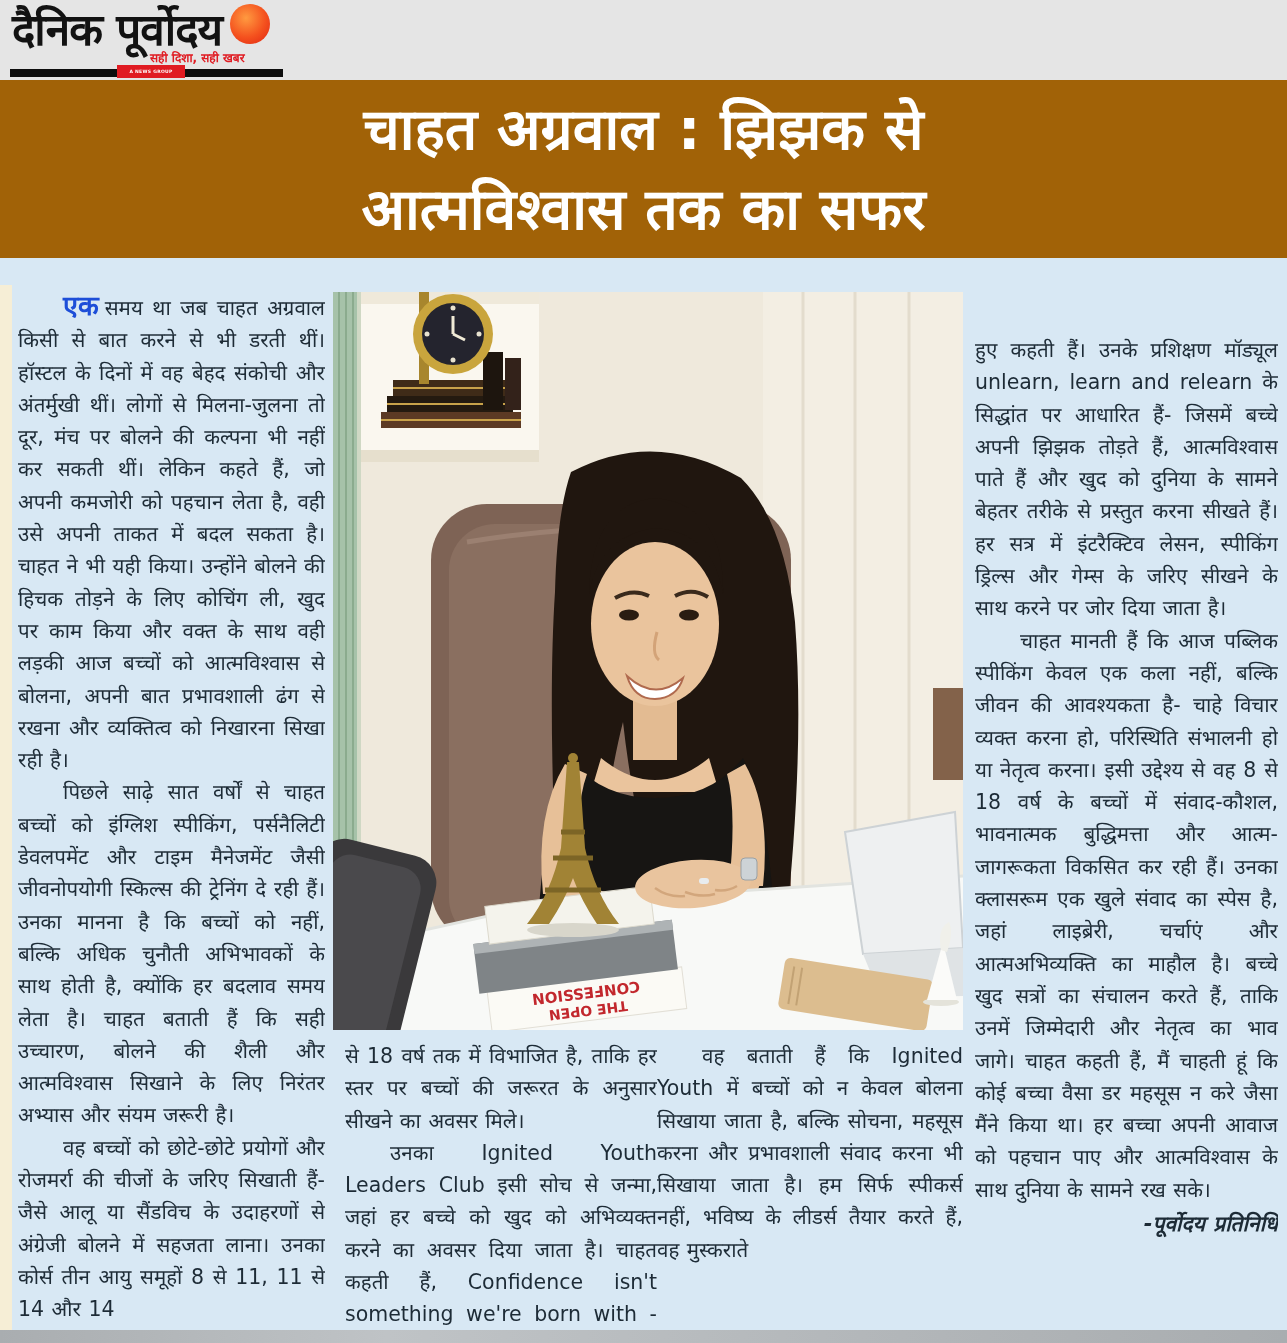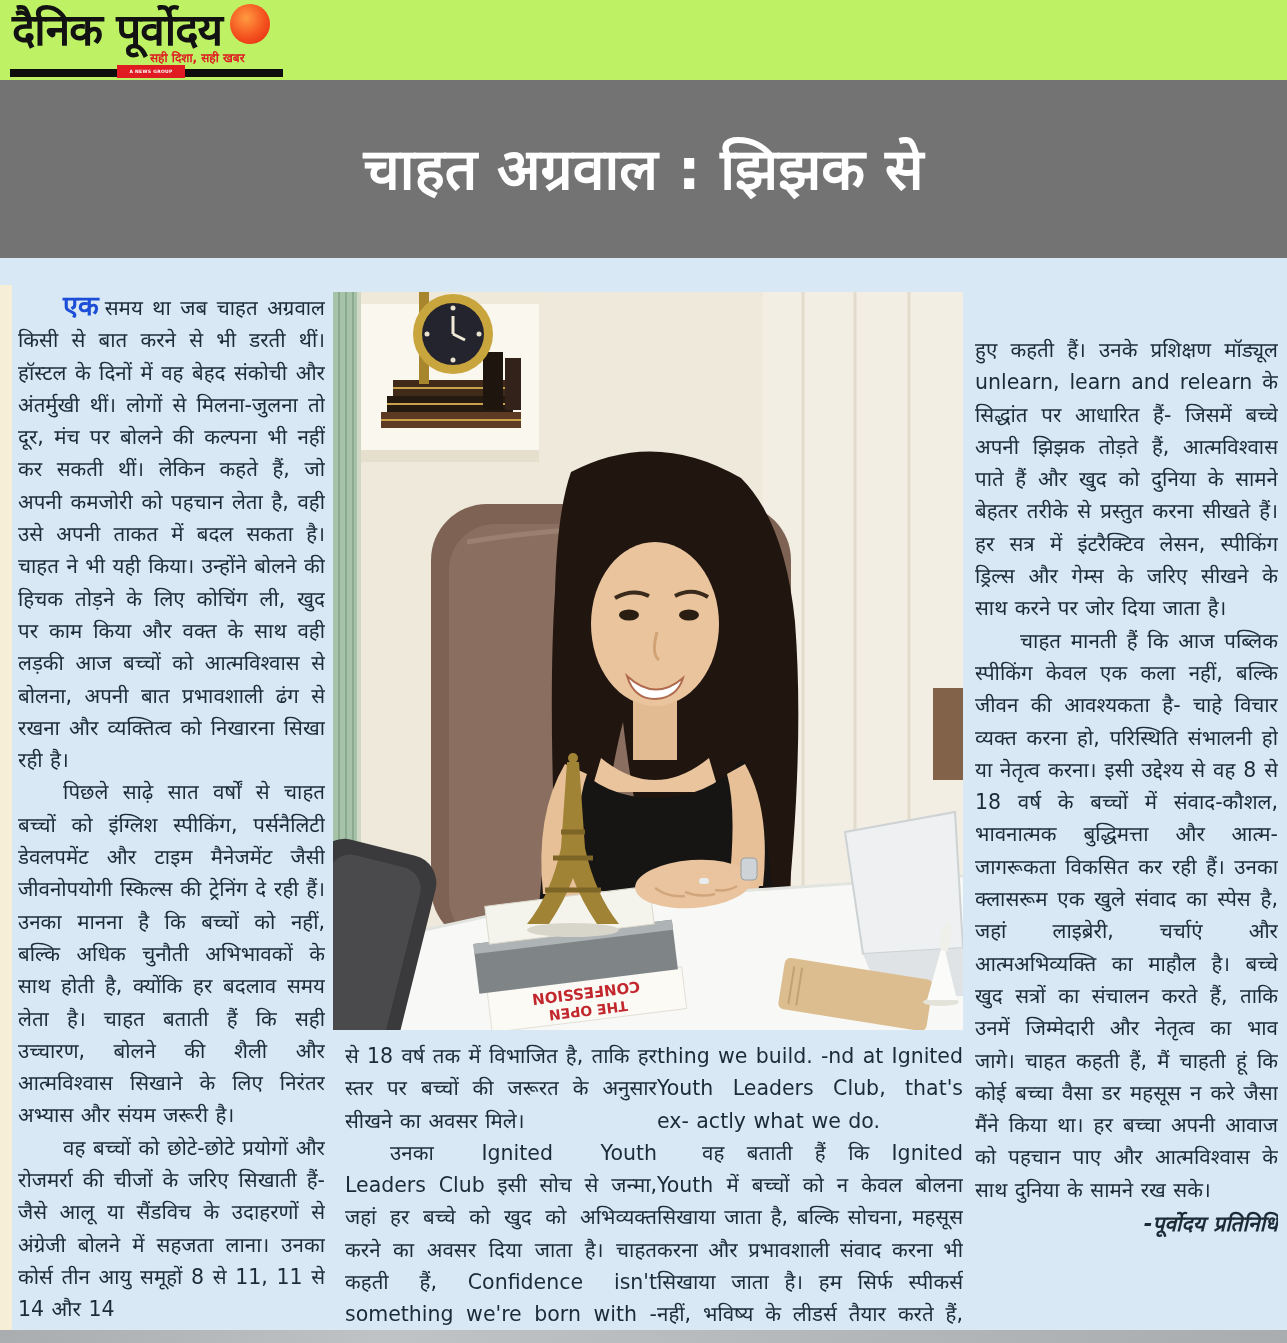--- a/index.html
+++ b/index.html
@@ -1,33 +1,33 @@
 <!DOCTYPE html>
 <html><head>
 <meta charset="utf-8">
 <style>
   html,body{margin:0;padding:0;background:#ffffff;}
   #page{position:relative;width:1287px;height:1343px;background:#ffffff;overflow:hidden;
         font-family:"DejaVu Sans","Liberation Sans",sans-serif;}
 
   
-  #masthead{position:absolute;left:0;top:0;width:1287px;height:80px;background:#bef264;}
+  #masthead{position:absolute;left:0;top:0;width:1287px;height:80px;background:#e5e5e5;}
   #logo-sun{position:absolute;left:230px;top:4px;width:40px;height:40px;border-radius:50%;
             background:radial-gradient(circle at 40% 35%, #ff9a40 0%, #f4511e 55%, #e02412 100%);}
   #logo-text{position:absolute;left:12px;top:0px;font-size:44px;font-weight:800;color:#121212;
              letter-spacing:-1px;line-height:60px;white-space:nowrap;}
   #tagline{position:absolute;left:150px;top:49px;width:140px;
            font-size:12px;font-weight:700;color:#e01b22;}
   #publisher-bar{position:absolute;left:10px;top:69px;width:273px;height:8px;background:#0d0d0d;}
   #publisher-box{position:absolute;left:117px;top:65px;width:68px;height:13px;background:#e01b22;
                  color:#ffffff;font-size:4.5px;font-weight:700;text-align:center;line-height:13px;
                  letter-spacing:.3px;overflow:hidden;}
 
   
-  #banner{position:absolute;left:0;top:80px;width:1287px;height:178px;background:#737373;
+  #banner{position:absolute;left:0;top:80px;width:1287px;height:178px;background:#a16207;
           display:flex;flex-direction:column;align-items:center;justify-content:center;}
   .banner-line{color:#ffffff;font-weight:800;font-size:57px;line-height:80px;white-space:nowrap;
                text-align:center;letter-spacing:0px;}
 
   
   #content{position:absolute;left:0;top:258px;width:1287px;height:1072px;background:#d8e8f4;}
   #content::before{content:"";position:absolute;left:0;top:27px;width:1287px;height:27px;background:transparent;}
   #white-gap{position:absolute;left:0;top:258px;width:1287px;height:27px;background:#ffffff;}
   #cream-strip{position:absolute;left:0;top:285px;width:12px;height:1045px;background:#f6eed6;}
   #bottom-strip{position:absolute;left:0;top:1330px;width:1287px;height:13px;
@@ -57,20 +57,21 @@
   <div id="masthead">
     <div id="logo-sun"></div>
     <div id="logo-text">दैनिक पूर्वोदय</div>
     <div id="tagline">सही दिशा, सही खबर</div>
     <div id="publisher-bar"></div>
     <div id="publisher-box">A NEWS GROUP PUBLICATION</div>
   </div>
 
   <div id="banner">
     <div class="banner-line">चाहत अग्रवाल : झिझक से</div>
+    <div class="banner-line">आत्मविश्वास तक का सफर</div>
   </div>
 
   <div id="white-gap"></div>
   <div id="content"></div>
   <div id="cream-strip"></div>
 
   <div class="col" id="col1">
     <p class="indent"><span id="lead-word">एक</span><span>समय था जब चाहत अग्रवाल किसी से बात करने से भी डरती थीं। हॉस्टल के दिनों में वह बेहद संकोची और अंतर्मुखी थीं। लोगों से मिलना-जुलना तो दूर, मंच पर बोलने की कल्पना भी नहीं कर सकती थीं। लेकिन कहते हैं, जो अपनी कमजोरी को पहचान लेता है, वही उसे अपनी ताकत में बदल सकता है। चाहत ने भी यही किया। उन्होंने बोलने की हिचक तोड़ने के लिए कोचिंग ली, खुद पर काम किया और वक्त के साथ वही लड़की आज बच्चों को आत्मविश्वास से बोलना, अपनी बात प्रभावशाली ढंग से रखना और व्यक्तित्व को निखारना सिखा रही है।</span></p>
     <p class="indent">पिछले साढ़े सात वर्षों से चाहत बच्चों को इंग्लिश स्पीकिंग, पर्सनैलिटी डेवलपमेंट और टाइम मैनेजमेंट जैसी जीवनोपयोगी स्किल्स की ट्रेनिंग दे रही हैं। उनका मानना है कि बच्चों को नहीं, बल्कि अधिक चुनौती अभिभावकों के साथ होती है, क्योंकि हर बदलाव समय लेता है। चाहत बताती हैं कि सही उच्चारण, बोलने की शैली और आत्मविश्वास सिखाने के लिए निरंतर अभ्यास और संयम जरूरी है।</p>
     <p class="indent">वह बच्चों को छोटे-छोटे प्रयोगों और रोजमर्रा की चीजों के जरिए सिखाती हैं- जैसे आलू या सैंडविच के उदाहरणों से अंग्रेजी बोलने में सहजता लाना। उनका कोर्स तीन आयु समूहों 8 से 11, 11 से 14 और 14</p>
@@ -193,21 +194,20 @@
       </g>
     </svg>
   </div>
 
   <div class="col" id="col2">
     <p>से 18 वर्ष तक में विभाजित है, ताकि हर स्तर पर बच्चों की जरूरत के अनुसार सीखने का अवसर मिले।</p>
     <p class="indent">उनका Ignited Youth Leaders Club इसी सोच से जन्मा, जहां हर बच्चे को खुद को अभिव्यक्त करने का अवसर दिया जाता है। चाहत कहती हैं, Confidence isn't something we're born with - it's some-</p>
   </div>
 
   <div class="col" id="col3">
-    <p>thing we build. -nd at Ignited Youth Leaders Club, that's ex- actly what we do.</p>
     <p class="indent">वह बताती हैं कि Ignited Youth में बच्चों को न केवल बोलना सिखाया जाता है, बल्कि सोचना, महसूस करना और प्रभावशाली संवाद करना भी सिखाया जाता है। हम सिर्फ स्पीकर्स नहीं, भविष्य के लीडर्स तैयार करते हैं, वह मुस्कराते</p>
   </div>
 
   <div class="col" id="col4">
     <p>हुए कहती हैं। उनके प्रशिक्षण मॉड्यूल unlearn, learn and relearn के सिद्धांत पर आधारित हैं- जिसमें बच्चे अपनी झिझक तोड़ते हैं, आत्मविश्वास पाते हैं और खुद को दुनिया के सामने बेहतर तरीके से प्रस्तुत करना सीखते हैं। हर सत्र में इंटरैक्टिव लेसन, स्पीकिंग ड्रिल्स और गेम्स के जरिए सीखने के साथ करने पर जोर दिया जाता है।</p>
     <p class="indent">चाहत मानती हैं कि आज पब्लिक स्पीकिंग केवल एक कला नहीं, बल्कि जीवन की आवश्यकता है- चाहे विचार व्यक्त करना हो, परिस्थिति संभालनी हो या नेतृत्व करना। इसी उद्देश्य से वह 8 से 18 वर्ष के बच्चों में संवाद-कौशल, भावनात्मक बुद्धिमत्ता और आत्म-जागरूकता विकसित कर रही हैं। उनका क्लासरूम एक खुले संवाद का स्पेस है, जहां लाइब्रेरी, चर्चाएं और आत्मअभिव्यक्ति का माहौल है। बच्चे खुद सत्रों का संचालन करते हैं, ताकि उनमें जिम्मेदारी और नेतृत्व का भाव जागे। चाहत कहती हैं, मैं चाहती हूं कि कोई बच्चा वैसा डर महसूस न करे जैसा मैंने किया था। हर बच्चा अपनी आवाज को पहचान पाए और आत्मविश्वास के साथ दुनिया के सामने रख सके।</p>
     <p id="byline">-पूर्वोदय प्रतिनिधि</p>
   </div>
 
   <div id="bottom-strip"></div>

